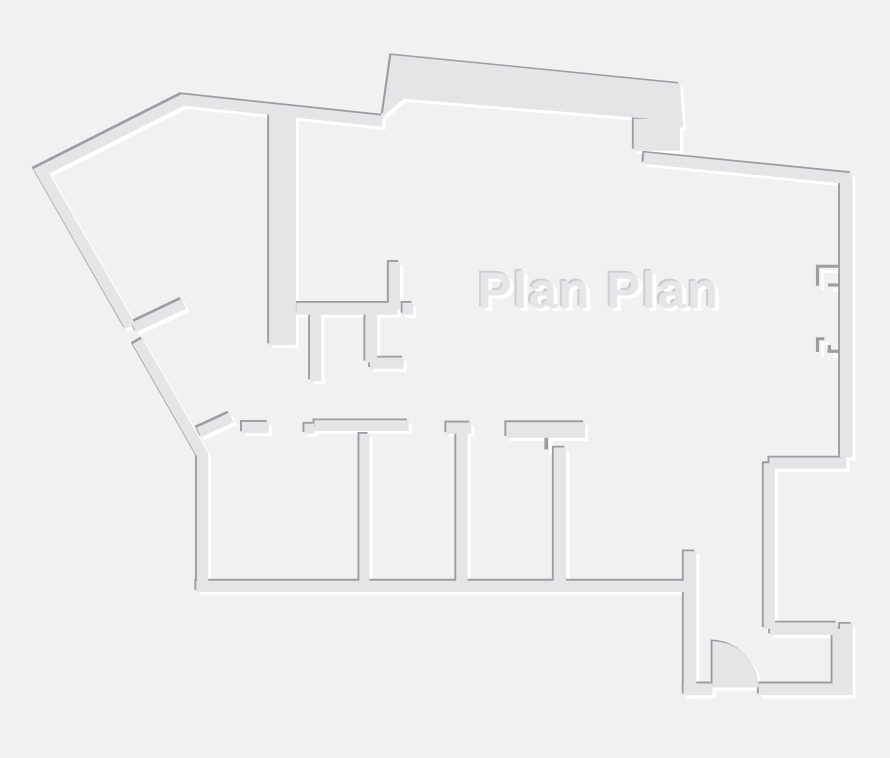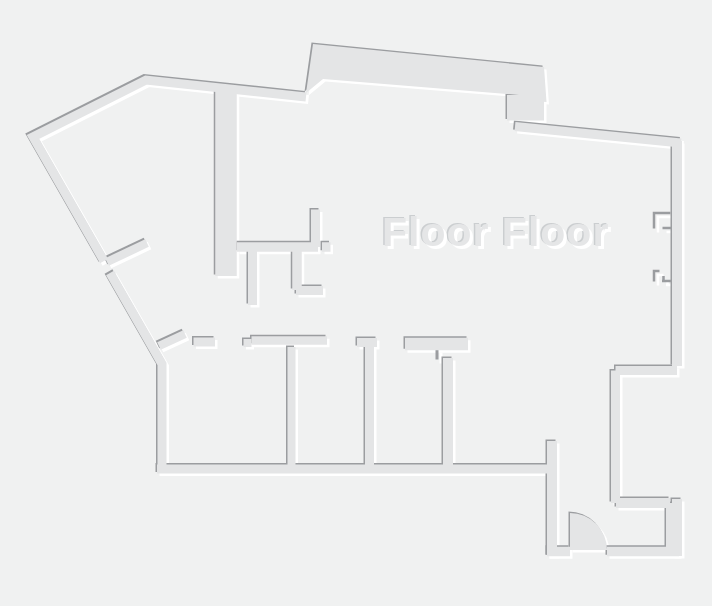--- a/index.html
+++ b/index.html
@@ -146,14 +146,14 @@
         <path d="M 193.5,342 L 215,342" fill="none" stroke="#e4e5e6" stroke-width="9" stroke-linecap="butt" stroke-linejoin="miter"></path>
         <path d="M 247.5,339 L 247.5,347" fill="none" stroke="#e4e5e6" stroke-width="8" stroke-linecap="butt" stroke-linejoin="miter"></path>
         <path d="M 251.5,340.5 L 327,340.5" fill="none" stroke="#e4e5e6" stroke-width="8.5" stroke-linecap="butt" stroke-linejoin="miter"></path>
         <path d="M 291.5,347 L 291.5,469" fill="none" stroke="#e4e5e6" stroke-width="8" stroke-linecap="butt" stroke-linejoin="miter"></path>
         <path d="M 357,342.5 L 377,342.5" fill="none" stroke="#e4e5e6" stroke-width="9" stroke-linecap="butt" stroke-linejoin="miter"></path>
         <path d="M 369.5,345 L 369.5,469" fill="none" stroke="#e4e5e6" stroke-width="9" stroke-linecap="butt" stroke-linejoin="miter"></path>
         <path d="M 405,344 L 468,344" fill="none" stroke="#e4e5e6" stroke-width="12.5" stroke-linecap="butt" stroke-linejoin="miter"></path>
         <path d="M 448,358 L 448,469" fill="none" stroke="#e4e5e6" stroke-width="10" stroke-linecap="butt" stroke-linejoin="miter"></path>
       </g>
     </svg>
-  <div class="plan-title" style="color: rgb(229, 230, 231); text-shadow: rgb(255, 255, 255) 3px 3px 0px, rgb(203, 206, 208) -1.5px -1.5px 0px;">Floor Floor</div>
+  <div class="plan-title" style="color: rgb(229, 230, 231); text-shadow: rgb(255, 255, 255) 3px 3px 0px, rgb(203, 206, 208) -1.5px -1.5px 0px;">Plan Plan</div>
 </div>
 
 </body></html>

